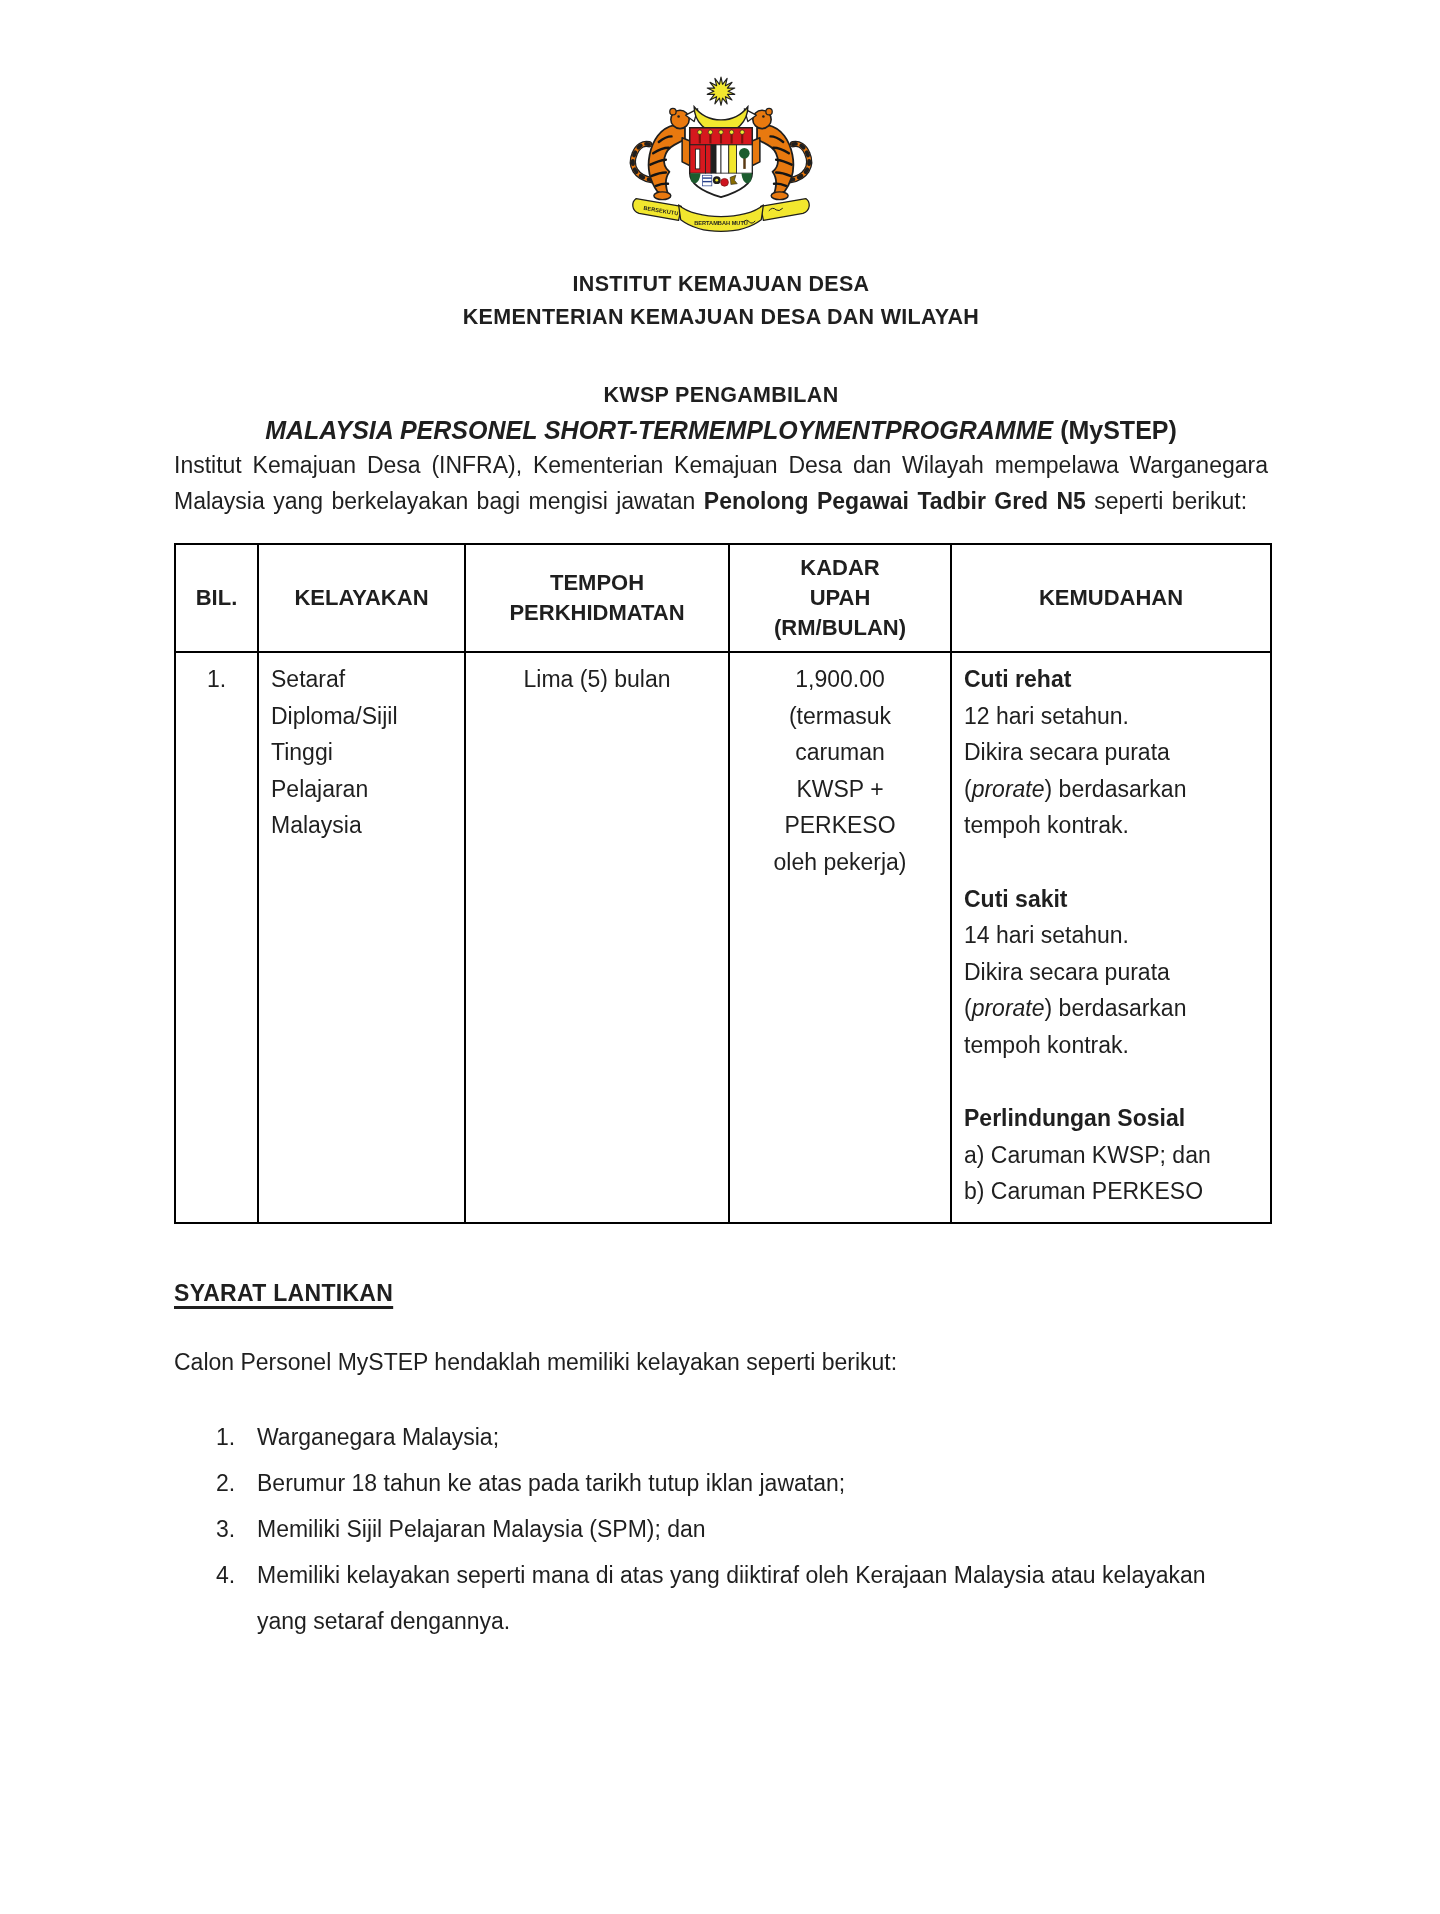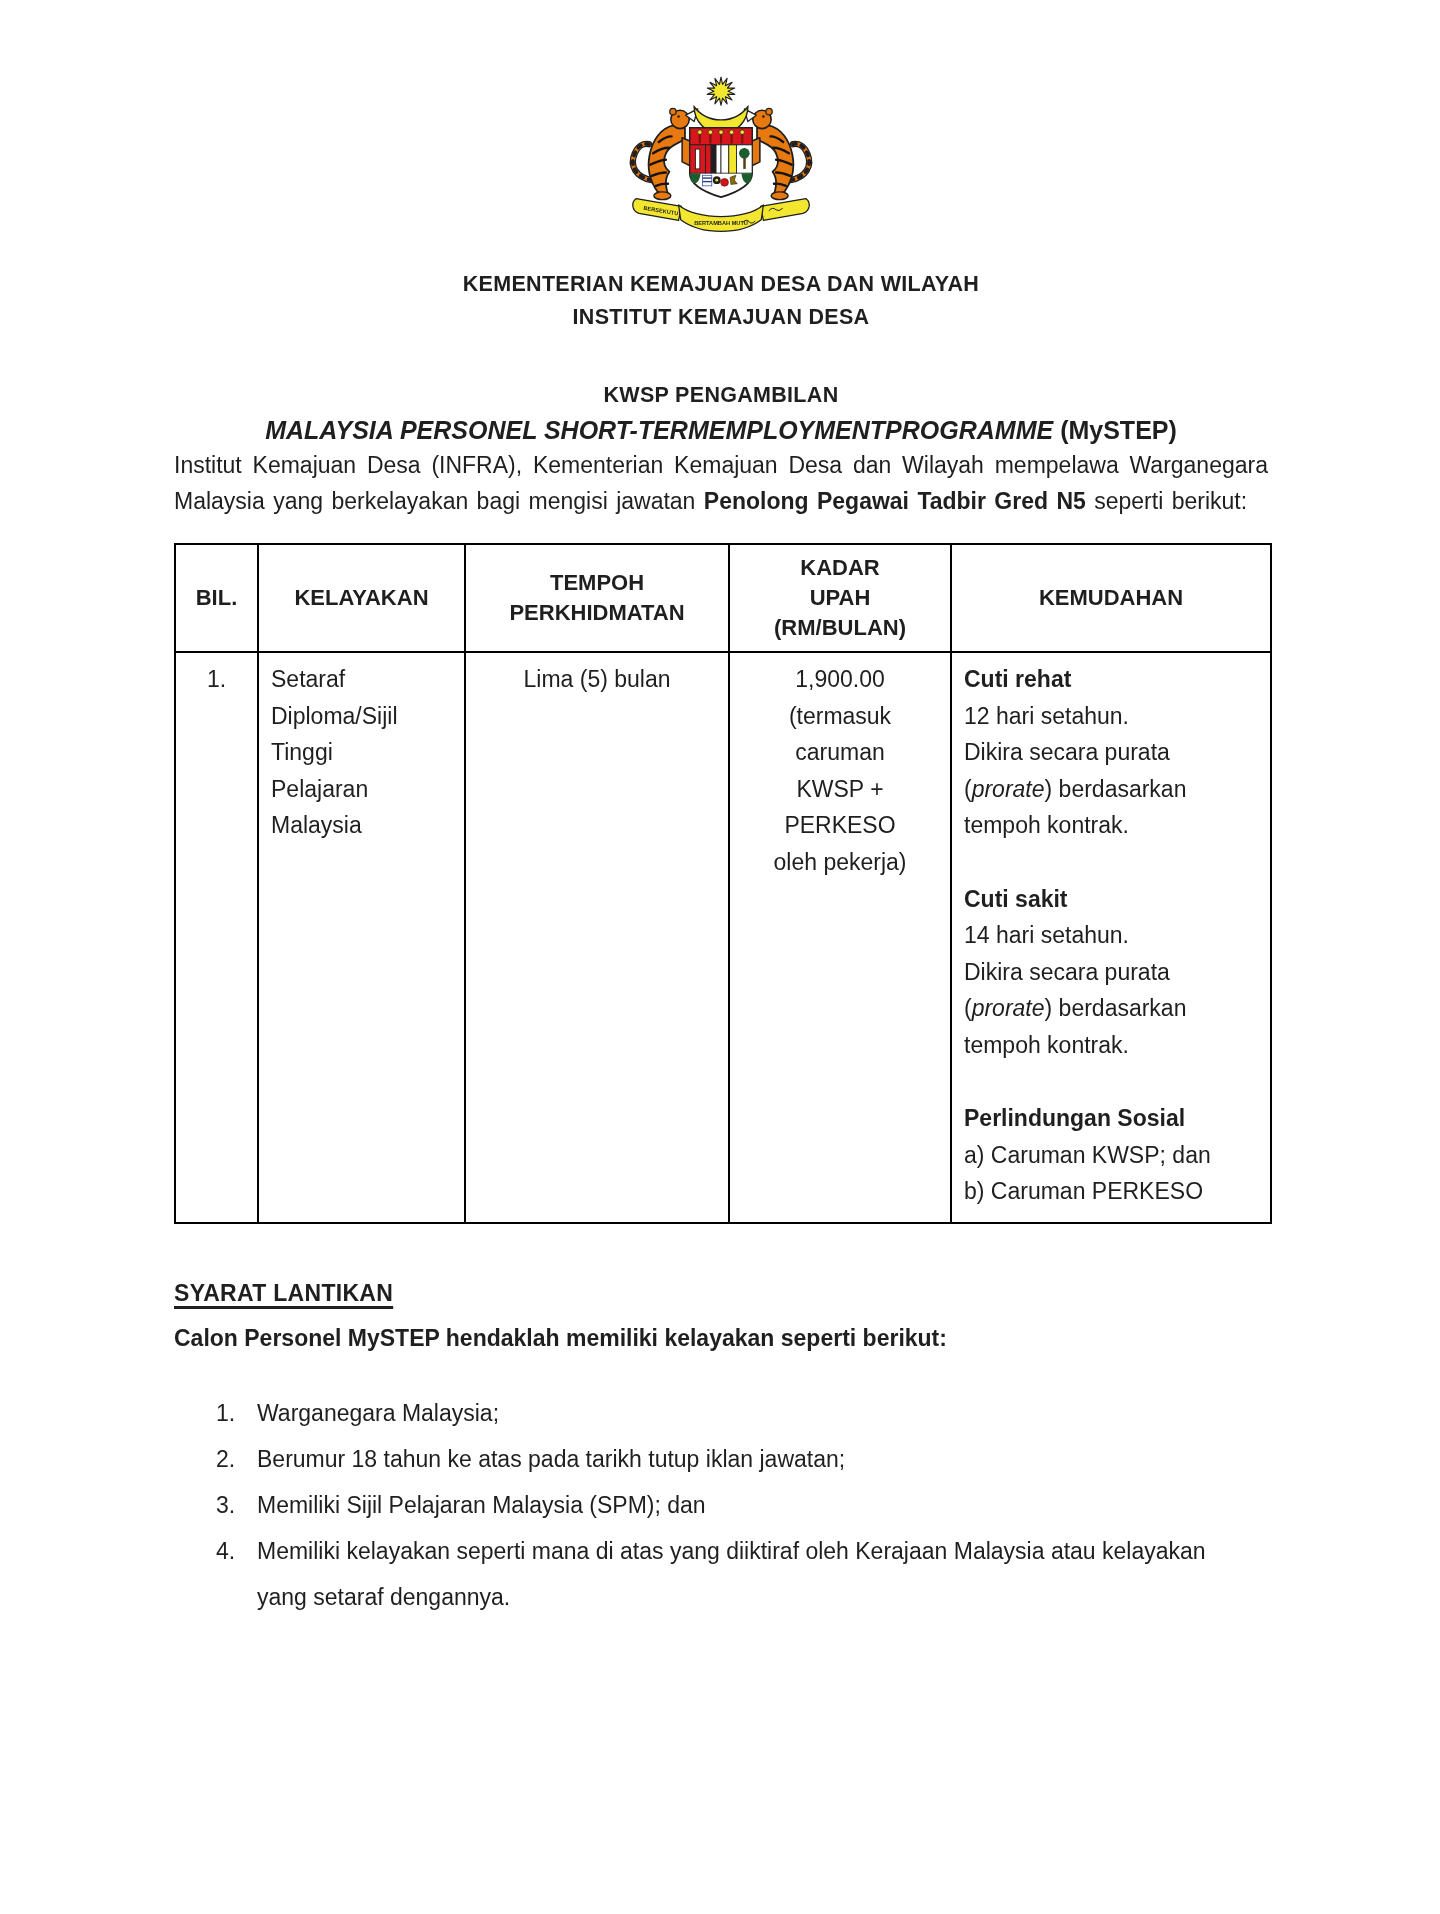--- a/index.html
+++ b/index.html
@@ -78,22 +78,22 @@
   .kem-line .it { font-style: italic; }
 
   
   .syarat-heading {
     margin-top: 56px;
     font-size: 23px; font-weight: 700;
     text-decoration: underline; text-decoration-thickness: 2.5px; text-underline-offset: 5px;
     letter-spacing: 0.3px;
   }
   .calon-line {
-    margin-top: 18px;
-    font-size: 23px; font-weight: 700;
+    margin-top: 42px;
+    font-size: 23px; font-weight: 400;
   }
   .req-list { margin-top: 38px; }
   .req-item {
     display: flex;
     font-size: 23px;
     line-height: 46px;
     padding-left: 42px;
   }
   .req-num { width: 41px; flex: 0 0 41px; }
   .req-text { flex: 1; padding-right: 10px; }
@@ -206,22 +206,22 @@
           <path d="M270 176 L206 187 L210 207 L266 197 C277 193 277 181 270 176 Z" fill="#f2e72e" stroke="#1f1f1f" stroke-width="1.8" stroke-linejoin="round"></path>
           <path d="M90 185 C115 207 185 207 210 185 L207 206 C178 228 122 228 93 206 Z" fill="#f2e72e" stroke="#1f1f1f" stroke-width="1.8" stroke-linejoin="round"></path>
           <text x="40" y="192" transform="rotate(9 40 192)" font-size="8" font-weight="700" fill="#1f1f1f">BERSEKUTU</text>
           <text x="112" y="213" font-size="8" font-weight="700" fill="#1f1f1f">BERTAMBAH MUTU</text>
           <path d="M182 209 q4 -5 8 0 q4 4 8 -1 M218 193 q5 -6 10 -1 q4 3 9 -2" fill="none" stroke="#1f1f1f" stroke-width="1.4" stroke-linecap="round"></path>
         </g>
       </svg>
     </div>
 
     <div class="org-block">
+      <div class="org-line">INSTITUT KEMAJUAN DESA</div>
       <div class="org-line">KEMENTERIAN KEMAJUAN DESA DAN WILAYAH</div>
-      <div class="org-line">INSTITUT KEMAJUAN DESA</div>
     </div>
 
     <div class="title-block">
       <div class="ad-title">KWSP PENGAMBILAN</div>
       <div class="prog-title"><span class="it">MALAYSIA PERSONEL SHORT-TERMEMPLOYMENTPROGRAMME</span> <span>(MySTEP)</span></div>
     </div>
 
     <p class="intro"><span>Institut Kemajuan Desa (INFRA), Kementerian Kemajuan Desa dan Wilayah mempelawa Warganegara Malaysia yang berkelayakan bagi mengisi jawatan</span> <b>Penolong Pegawai Tadbir Gred N5</b> <span>seperti berikut:</span></p>
 
     <table class="vacancy">

